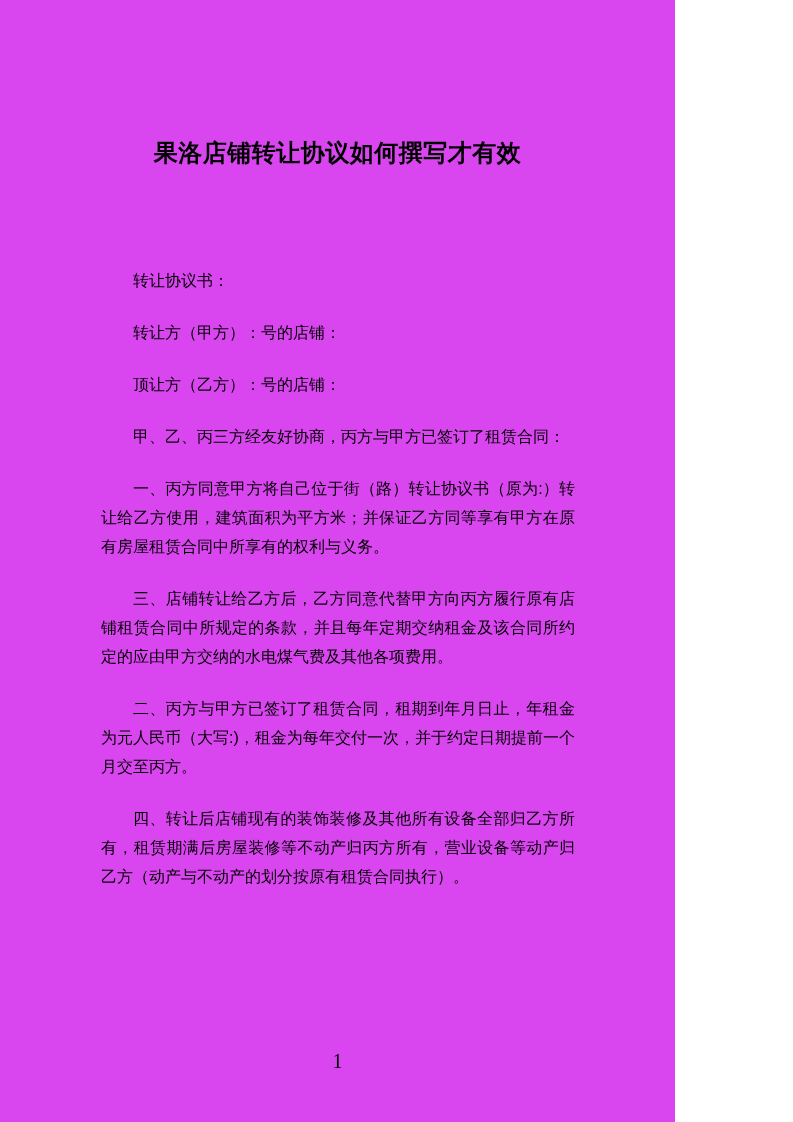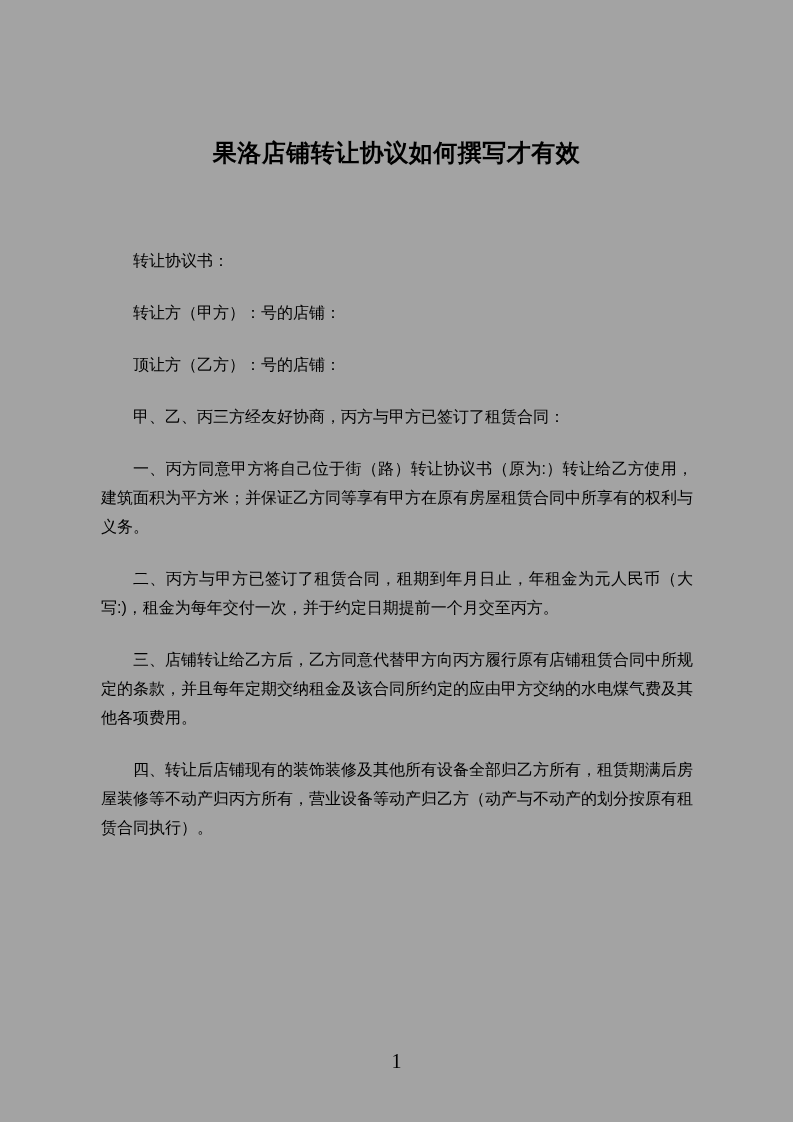--- a/index.html
+++ b/index.html
@@ -2,39 +2,39 @@
 <html><head>
   <meta charset="utf-8">
   <style>
     html, body {
       margin: 0;
       padding: 0;
       background: #ffffff;
     }
     .page {
       position: relative;
-      width: 793px;
+      width: 675px;
       height: 1122px;
-      background: #a3a3a3;
+      background: #d946ef;
       color: #000000;
       font-family: "Liberation Sans", sans-serif;
       overflow: hidden;
       box-sizing: border-box;
     }
     .doc-title {
       margin: 0;
       padding-top: 138px;
       font-size: 24px;
       line-height: 30px;
       font-weight: 700;
       text-align: center;
       letter-spacing: 0.5px;
     }
     .doc-body {
-      margin: 78px 100px 0 101px;
+      margin: 98px 100px 0 101px;
       font-size: 16px;
       line-height: 29px;
       text-align: justify;
       text-justify: inter-ideograph;
     }
     .doc-body p {
       margin: 0 0 23px 0;
       text-indent: 32px;
       word-break: break-all;
     }
@@ -55,20 +55,20 @@
 <div class="page">
 
   <h1 class="doc-title">果洛店铺转让协议如何撰写才有效</h1>
 
   <div class="doc-body">
     <p>转让协议书：</p>
     <p>转让方（甲方）：号的店铺：</p>
     <p>顶让方（乙方）：号的店铺：</p>
     <p>甲、乙、丙三方经友好协商，丙方与甲方已签订了租赁合同：</p>
     <p>一、丙方同意甲方将自己位于街（路）转让协议书（原为:）转让给乙方使用，建筑面积为平方米；并保证乙方同等享有甲方在原有房屋租赁合同中所享有的权利与义务。</p>
+    <p>三、店铺转让给乙方后，乙方同意代替甲方向丙方履行原有店铺租赁合同中所规定的条款，并且每年定期交纳租金及该合同所约定的应由甲方交纳的水电煤气费及其他各项费用。</p>
     <p>二、丙方与甲方已签订了租赁合同，租期到年月日止，年租金为元人民币（大写:)，租金为每年交付一次，并于约定日期提前一个月交至丙方。</p>
-    <p>三、店铺转让给乙方后，乙方同意代替甲方向丙方履行原有店铺租赁合同中所规定的条款，并且每年定期交纳租金及该合同所约定的应由甲方交纳的水电煤气费及其他各项费用。</p>
     <p>四、转让后店铺现有的装饰装修及其他所有设备全部归乙方所有，租赁期满后房屋装修等不动产归丙方所有，营业设备等动产归乙方（动产与不动产的划分按原有租赁合同执行）。</p>
   </div>
 
   <div class="page-number">1</div>
 
 </div>
 
 </body></html>

